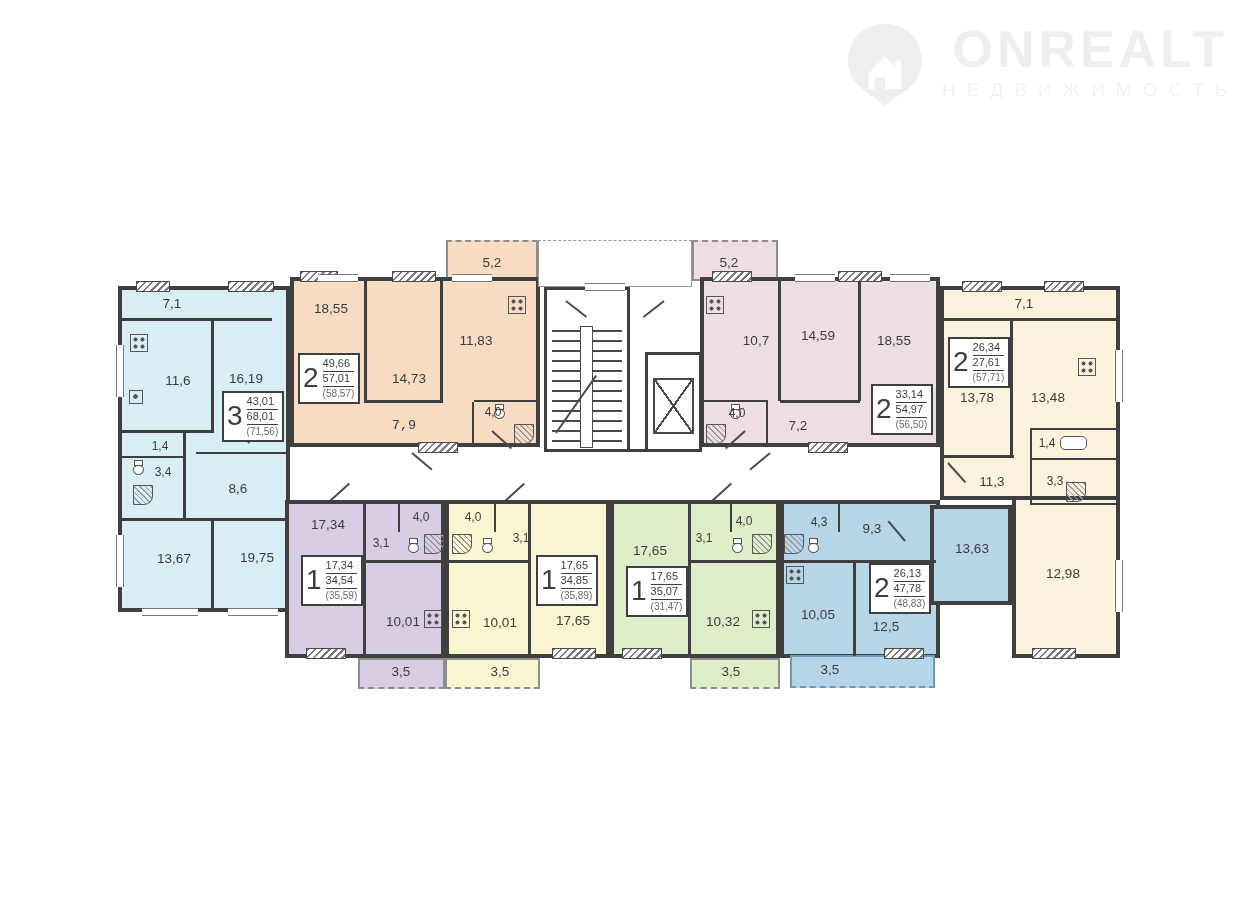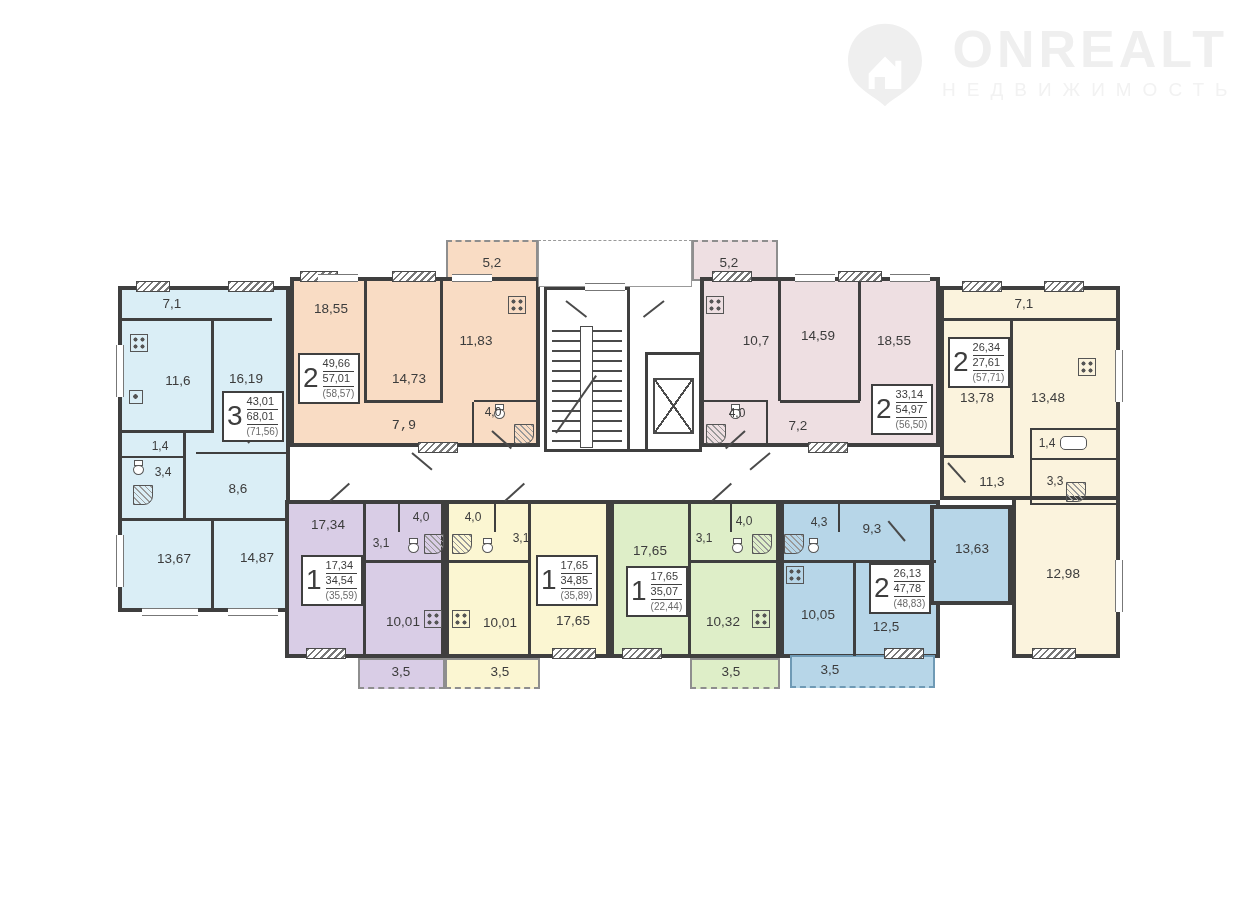--- a/index.html
+++ b/index.html
@@ -220,21 +220,21 @@
   <div class="toilet" style="left:808px;top:538px;"></div>
   <div class="stove" style="left:786px;top:566px;"></div>
 
   <span class="rl" style="left:172px;top:303px;">7,1</span>
   <span class="rl" style="left:178px;top:380px;">11,6</span>
   <span class="rl" style="left:246px;top:378px;">16,19</span>
   <span class="rl" style="left:160px;top:446px;font-size:12px;">1,4</span>
   <span class="rl" style="left:163px;top:472px;font-size:12px;">3,4</span>
   <span class="rl" style="left:238px;top:488px;">8,6</span>
   <span class="rl" style="left:174px;top:558px;">13,67</span>
-  <span class="rl" style="left:257px;top:557px;">14,87</span>
+  <span class="rl" style="left:257px;top:557px;">19,75</span>
 
   <span class="rl" style="left:492px;top:262px;">5,2</span>
   <span class="rl" style="left:331px;top:308px;">18,55</span>
   <span class="rl" style="left:409px;top:338px;margin-top:40px;">14,73</span>
   <span class="rl" style="left:476px;top:340px;">11,83</span>
   <span class="rl" style="left:493px;top:412px;font-size:12px;">4,0</span>
   <span class="rl" style="left:404px;top:425px;font-family:Liberation Mono, monospace;">7,9</span>
 
   <span class="rl" style="left:729px;top:262px;">5,2</span>
   <span class="rl" style="left:756px;top:340px;">10,7</span>
@@ -322,21 +322,21 @@
       <span class="a">17,65</span>
       <span class="a">34,85</span>
       <span class="c">(35,89)</span>
     </span>
   </div>
   <div class="ibox" style="left:626px;top:566px;">
     <span class="cnt">1</span>
     <span class="col">
       <span class="a">17,65</span>
       <span class="a">35,07</span>
-      <span class="c">(22,44)</span>
+      <span class="c">(31,47)</span>
     </span>
   </div>
   <div class="ibox" style="left:869px;top:563px;">
     <span class="cnt">2</span>
     <span class="col">
       <span class="a">26,13</span>
       <span class="a">47,78</span>
       <span class="c">(48,83)</span>
     </span>
   </div>

